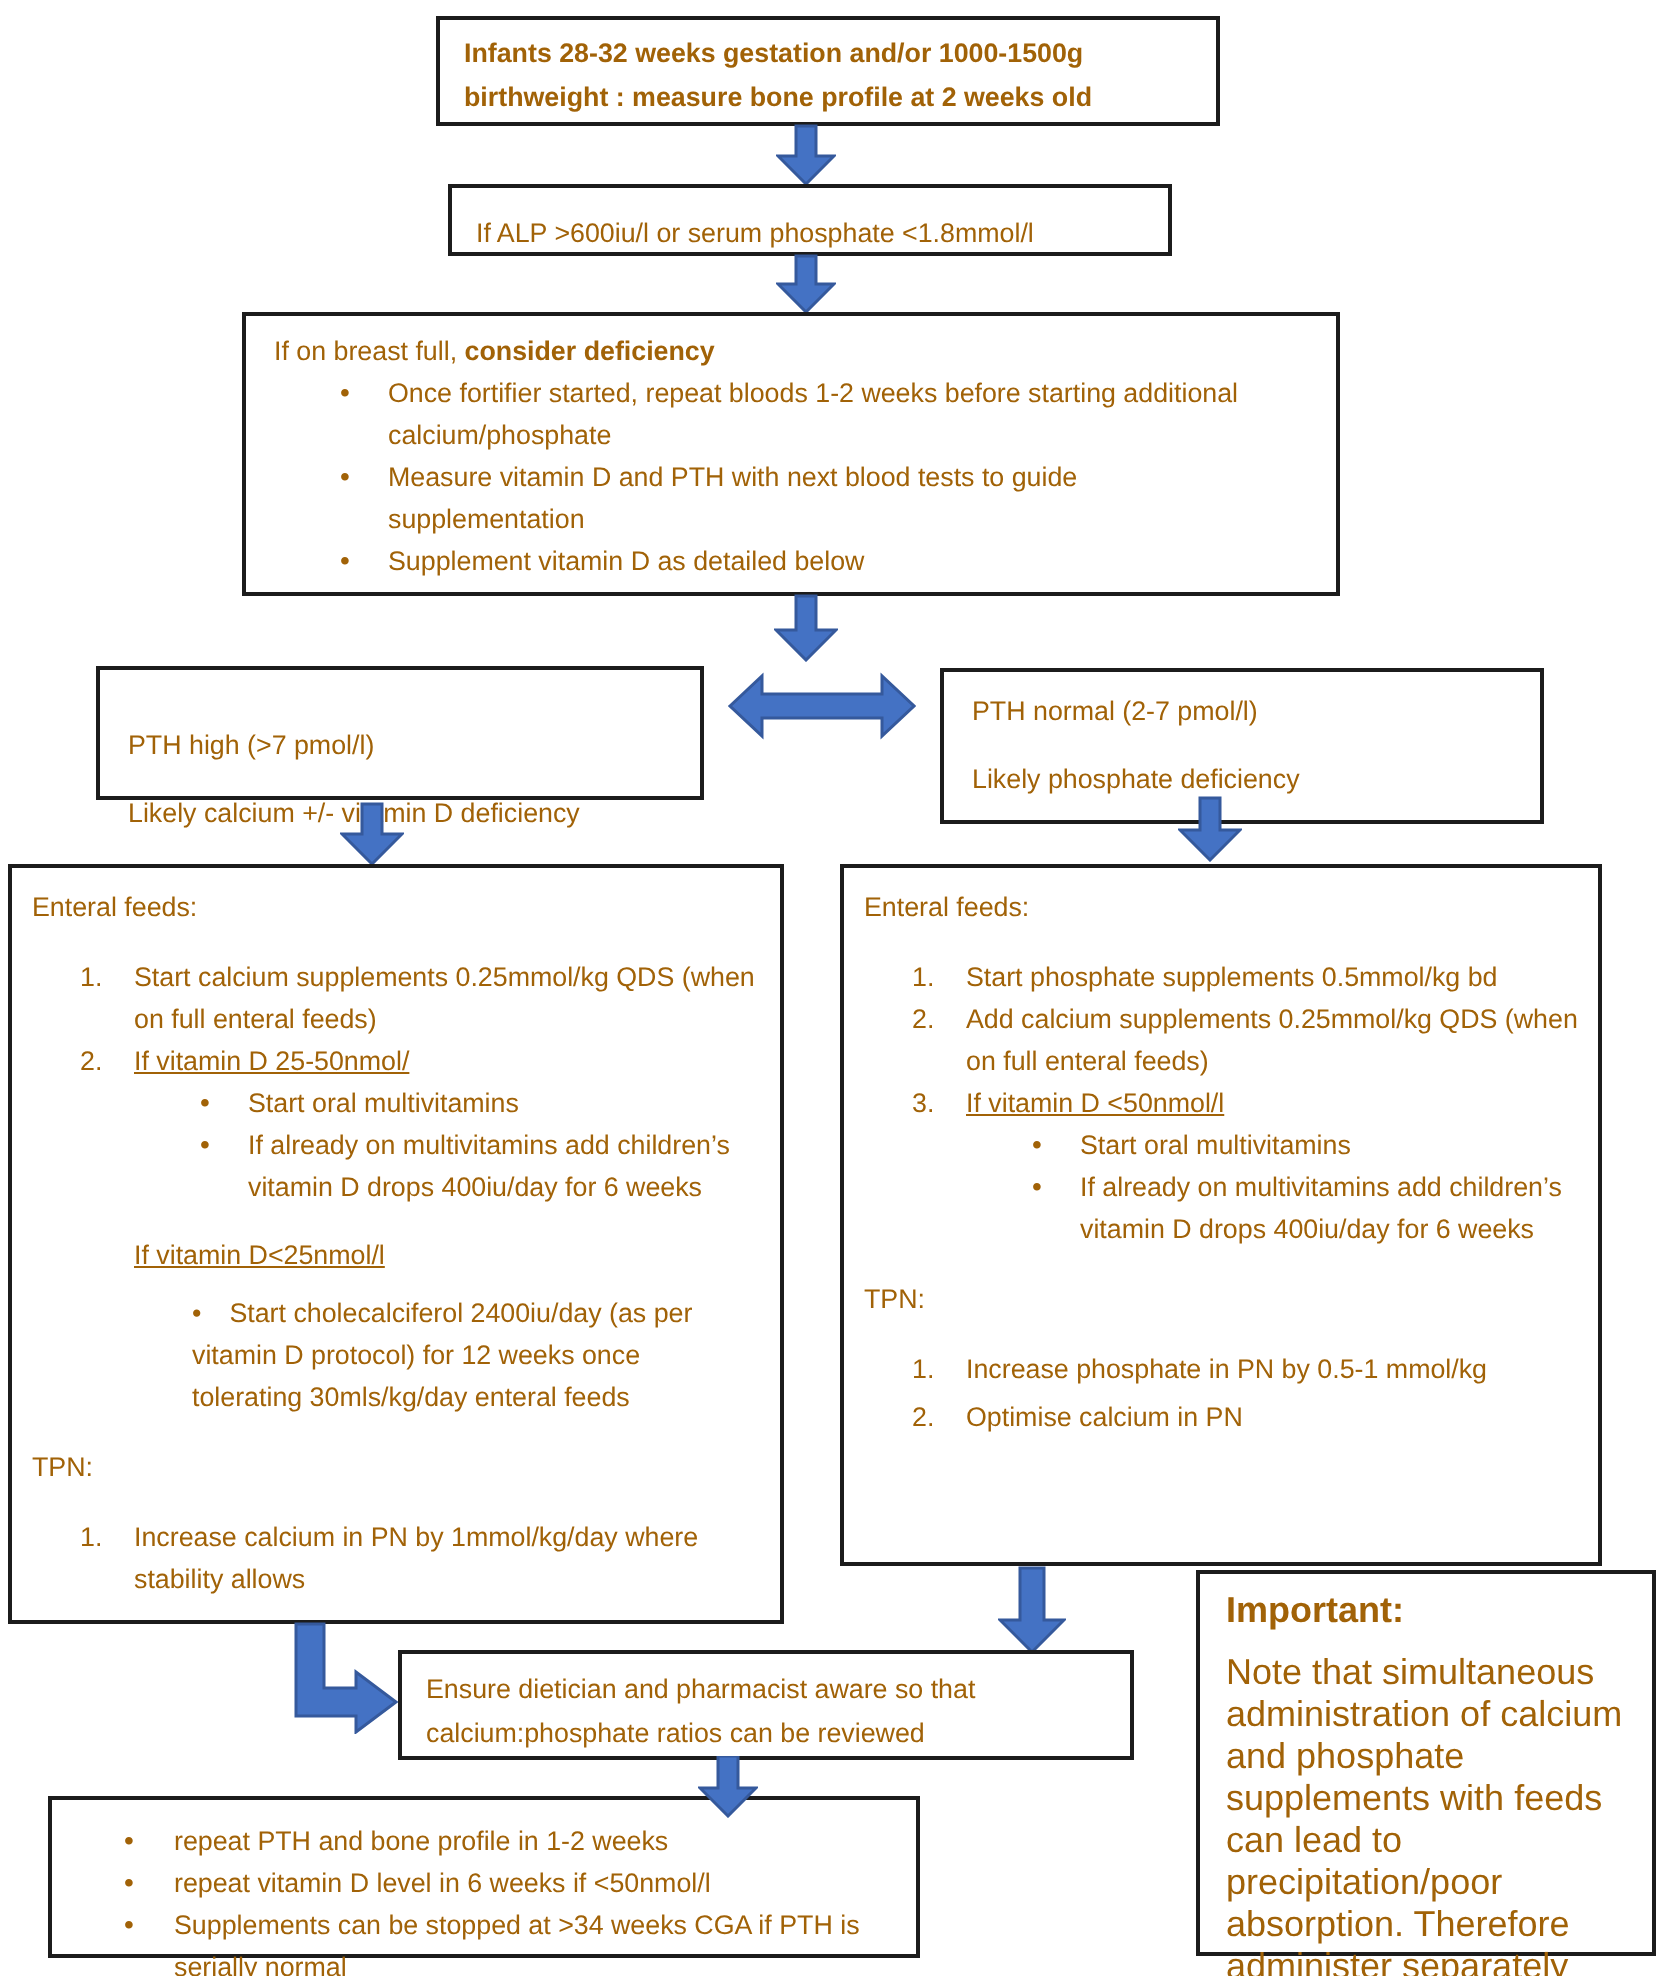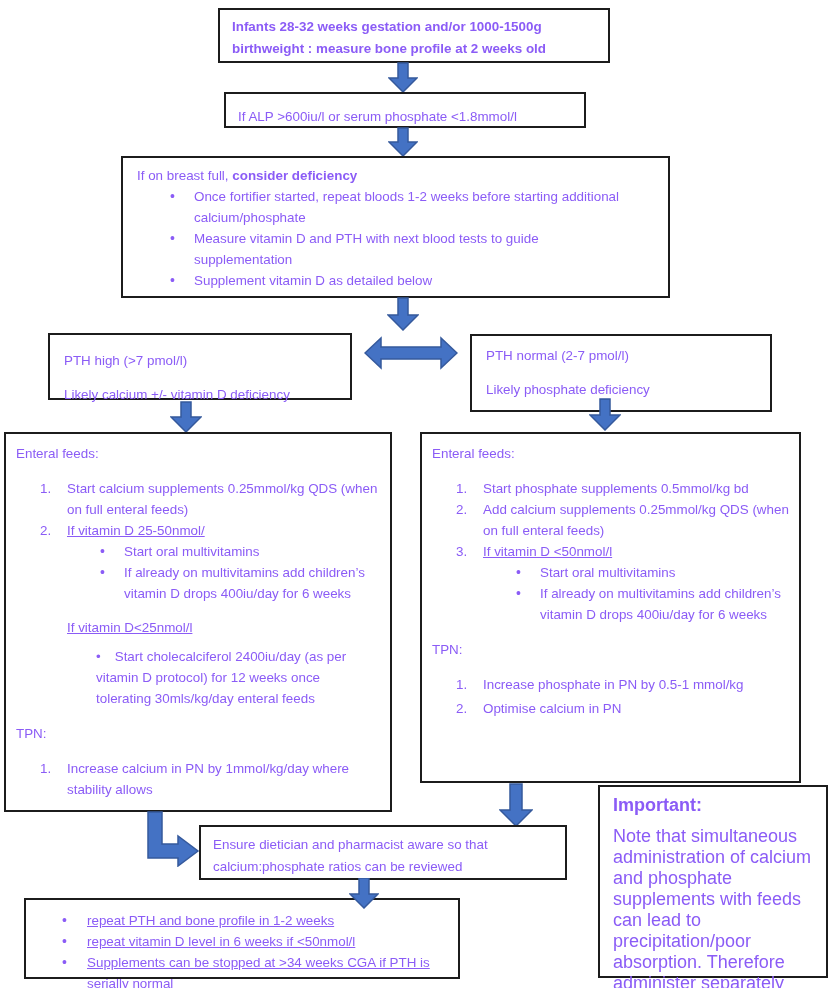--- a/index.html
+++ b/index.html
@@ -1,53 +1,53 @@
 <!DOCTYPE html>
 <html><head>
 <meta charset="utf-8">
 <style>
   html,body{margin:0;padding:0;background:#ffffff;}
   #canvas{
     position:relative;width:836px;height:988px;background:#ffffff;overflow:hidden;
     font-family:"Liberation Sans","DejaVu Sans",sans-serif;
-    color:#8b5cf6;
+    color:#a16207;
     font-size:13.4px;line-height:21px;
   }
   .box{
     position:absolute;background:#ffffff;border:2px solid #1c1c1c;box-sizing:border-box;
   }
   .b{font-weight:bold;}
   .u{text-decoration:underline;}
   .arrow{position:absolute;}
   .arrow svg{display:block;}
   
   #box-infants{left:218px;top:8px;width:392px;height:55px;padding:6px 12px;font-weight:bold;line-height:22px;}
   #box-alp{left:224px;top:92px;width:362px;height:36px;padding:13px 12px;line-height:20px;}
   #box-fortifier{left:121px;top:156px;width:549px;height:142px;padding:7px 14px;}
-  #box-pth-high{left:48px;top:333px;width:304px;height:67px;padding:15px 14px;}
+  #box-pth-high{left:48px;top:333px;width:304px;height:67px;padding:27px 14px;}
   #box-pth-normal{left:470px;top:334px;width:302px;height:78px;padding:9px 14px;}
   .pth-line2{margin-top:13px;}
   
   #box-calcium{left:4px;top:432px;width:388px;height:380px;padding:9px 12px 0 0;}
   #box-phosphate{left:420px;top:432px;width:381px;height:351px;padding:9px 10px 0 0;}
   .pw-heading{margin-left:10px;}
   .num-item{position:relative;padding-left:61px;margin-top:0;}
   .num-item .num{position:absolute;left:34px;top:0;}
   .sub-bullets{padding-left:118px;}
   .sub-bullets .sb{position:relative;}
   .sub-bullets .sb::before{content:"\2022";position:absolute;left:-24px;top:0;font-size:14px;}
   .subheading{margin-left:61px;margin-top:13px;}
   .outdent{padding-left:90px;margin-top:0;}
   .outdent .blt{margin-right:14px;}
   .tpn{margin-left:10px;margin-top:14px;}
   .after-tpn{margin-top:14px;}
   .gap4{margin-top:3px;}
   
   #box-ensure{left:199px;top:825px;width:368px;height:55px;padding:7px 12px;line-height:22px;}
-  #box-followup{left:24px;top:898px;width:436px;height:81px;padding:10px 12px 0 0;text-decoration:underline;}
+  #box-followup{left:24px;top:898px;width:436px;height:81px;padding:10px 12px 0 0;}
   #box-followup .fb{position:relative;padding-left:61px;}
   #box-followup .fb::before{content:"\2022";position:absolute;left:36px;top:0;font-size:14px;}
   #box-important{left:598px;top:785px;width:230px;height:193px;padding:8px 10px 0 13px;font-size:18px;}
   #box-important .imp-head{margin-bottom:10px;}
   .arr-fill{fill:#4472c4;stroke:#35599c;stroke-width:1.5;}
 </style>
 </head>
 <body>
 
 <div id="canvas">

